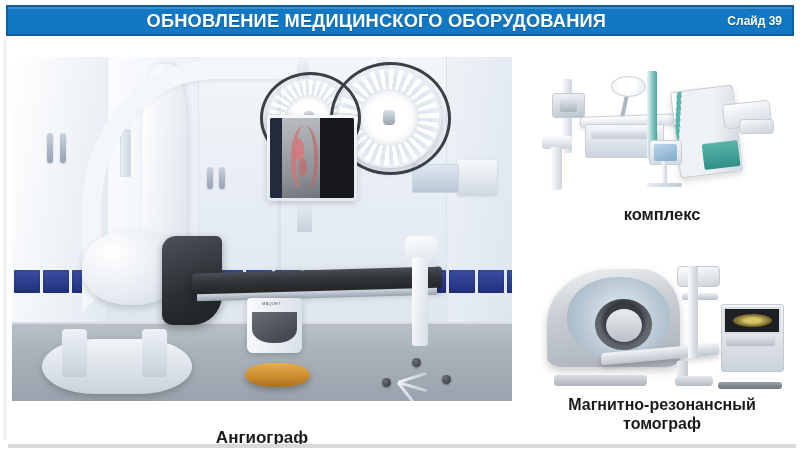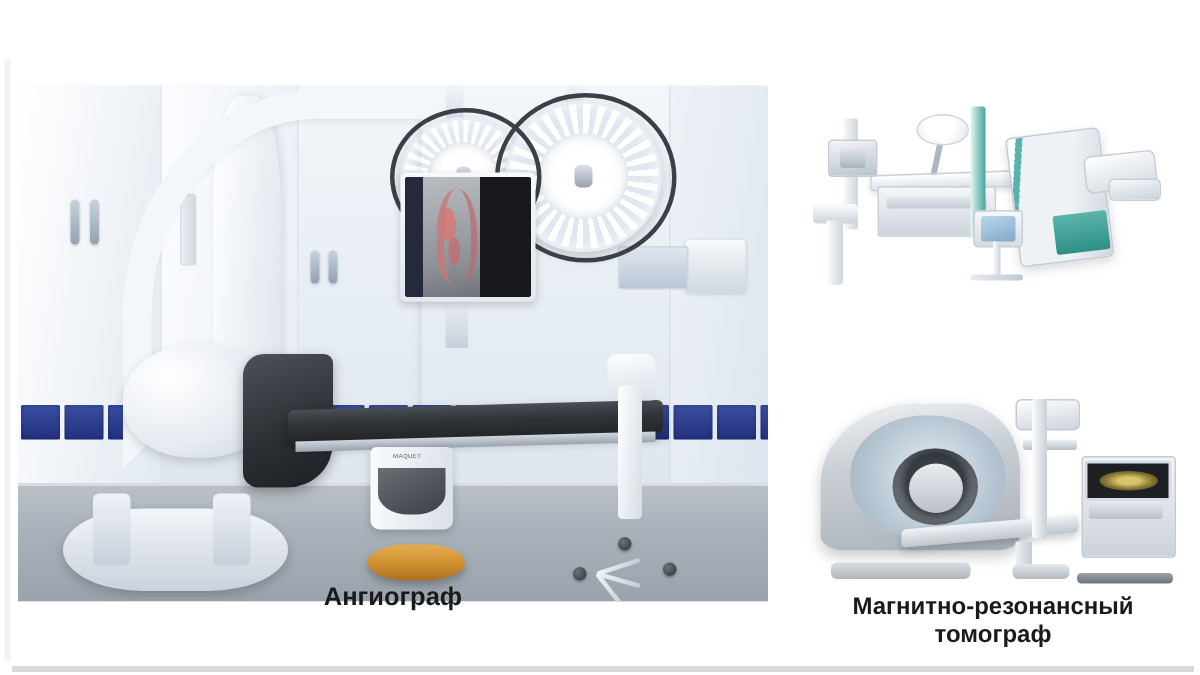--- a/index.html
+++ b/index.html
@@ -110,21 +110,21 @@
   
   .caption {
     position: absolute;
     text-align: center;
     color: #1a1a1a;
     font-weight: bold;
     line-height: 1.18;
   }
   .caption-angio {
     left: 12px;
-    top: 388px;
+    top: 428px;
     width: 500px;
     font-size: 17px;
   }
   .caption-xray {
     left: 524px;
     top: 205px;
     width: 276px;
     font-size: 16.5px;
   }
   .caption-mri {
@@ -547,20 +547,24 @@
     position:absolute; left:72%; bottom:4%; width:25%; height:5%;
     background:linear-gradient(180deg,#9aa2aa,#6e757c);
     border-radius:3px;
   }
 </style>
 </head>
 <body>
 
 <div class="slide">
 
+  <div class="header-bar">
+    <div class="header-title">ОБНОВЛЕНИЕ МЕДИЦИНСКОГО ОБОРУДОВАНИЯ</div>
+    <div class="slide-badge">Слайд 39</div>
+  </div>
 
   <div class="left-rule"></div>
 
   <div class="photo photo-main">
     <div class="or">
 
       <div class="or-wall"></div>
       <div class="or-wall-left"></div>
       <div class="or-wall-panel"></div>
 
@@ -666,20 +670,21 @@
 
       <div class="xr-cart">
         <div class="xr-cart-screen"></div>
       </div>
       <div class="xr-cart-pole"></div>
       <div class="xr-cart-base"></div>
     </div>
   </div>
 
   <div class="caption caption-xray">
+    <div>комплекс</div>
   </div>
 
   <div class="photo photo-mri">
     <div class="mri">
       <div class="mri-body"></div>
       <div class="mri-face"></div>
       <div class="mri-bore"></div>
       <div class="mri-foot"></div>
       <div class="mri-table"></div>
       <div class="mri-table-leg"></div>

